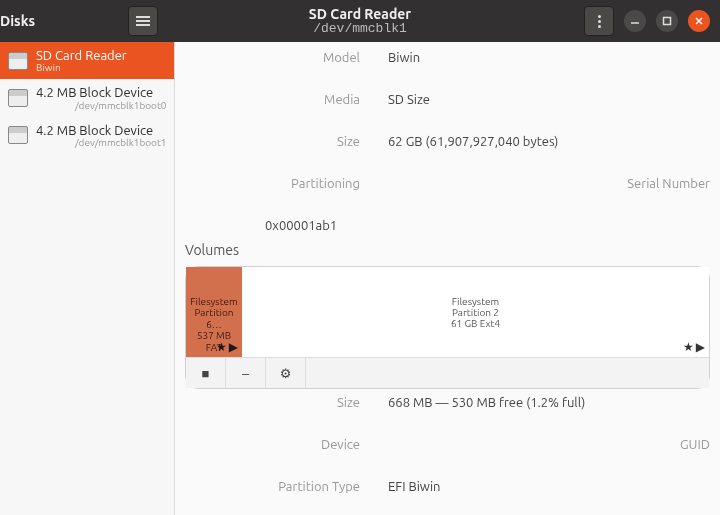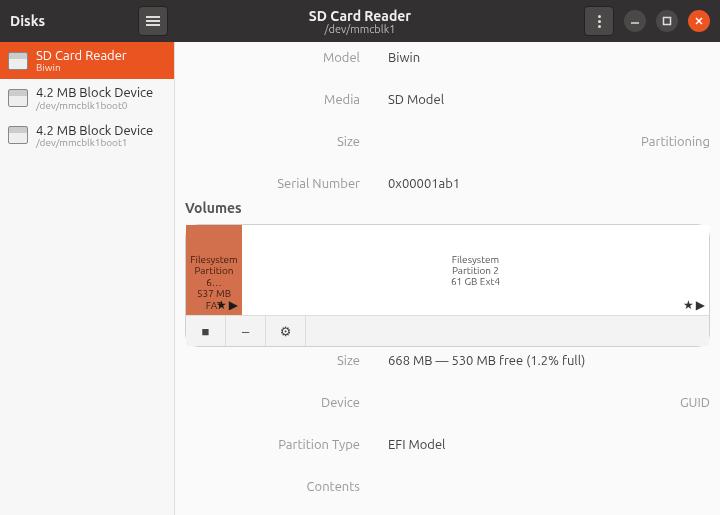--- a/index.html
+++ b/index.html
@@ -17,21 +17,20 @@
   background: #323030;
   color: #eaeaea;
   display: flex;
   align-items: center;
   position: relative;
 }
 .titlebar .left-group {
   display: flex;
   align-items: center;
   gap: 23px;
-  padding-left: 10px;
 }
 .titlebar .app-title {
   font-weight: bold;
   font-size: 14px;
   color: #f0f0f0;
 }
 .hamburger-btn {
   width: 30px; height: 30px;
   background: #4b4848;
   border: 1px solid #222;
@@ -44,21 +43,21 @@
   width: 14px; height: 10px;
   display: flex; flex-direction: column; justify-content: space-between;
 }
 .hamburger-icon div { height: 2px; background: #ddd; }
 .titlebar .center-title {
   position: absolute; left: 0; right: 0;
   text-align: center;
   pointer-events: none;
 }
 .titlebar .center-title .main { font-weight: bold; font-size: 14px; color: #f0f0f0; }
-.titlebar .center-title .sub { font-size: 11px; color: #bbb; margin-top: -1px;}
+.titlebar .center-title .sub { font-size: 13px; color: #bbb; margin-top: -1px; font-family: Liberation Mono, monospace;}
 .titlebar .right-group {
   margin-left: auto;
   display: flex; align-items: center; gap: 10px;
   padding-right: 10px;
 }
 .menu-dots {
   width: 30px; height: 30px;
   background: #4b4848;
   border: 1px solid #222;
   border-radius: 4px;
@@ -98,39 +97,39 @@
   background: linear-gradient(#ccc 0 40%, #eee 40% 100%);
   border: 1px solid #888;
   border-radius: 2px;
   flex-shrink: 0;
 }
 .sidebar-item.selected .disk-icon {
   background: linear-gradient(#ccc 0 40%, #eee 40% 100%);
 }
 .sidebar-text .line1 { font-size: 13px; line-height: 1.1; }
 .sidebar-text .line2 { font-size: 10px; opacity: 0.85; line-height:1.1;}
-.sidebar-item:not(.selected) .line2 { color: #888; }
+.sidebar-item:not(.selected) .line2 { color: #888; margin-left: 39px; }
 .content {
   flex: 1;
   padding: 8px 10px;
   overflow: auto;
 }
 .info-grid {
   display: grid;
   grid-template-columns: 95px 1fr;
   column-gap: 10px;
   row-gap: 4px;
   margin-bottom: 10px;
   margin-left: 80px;
   gap: 28px;
 }
 .info-grid .label { text-align: right; color: #999; font-size: 13px; }
 .info-grid .value { color: #444; font-size: 13px; }
 .section-heading {
-  font-weight: bold;
+  font-weight: normal;
   color: #555;
   margin: 8px 0;
   font-size: 14px;
 }
 .volumes-box {
   border: 1px solid #d0d0d0;
   border-radius: 13px;
   background: #fff;
   margin-bottom: 6px;
 }
@@ -245,22 +244,23 @@
         <div class="line2">/dev/mmcblk1boot1</div>
       </div>
     </div>
   </div>
 
   <div class="content">
     <div class="info-grid">
       <div class="label">Model</div>
       <div class="value">Biwin</div>
       <div class="label">Media</div>
-      <div class="value">SD Model</div>
+      <div class="value">SD Size</div>
       <div class="label">Size</div>
+      <div class="value">62 GB (61,907,927,040 bytes)</div>
       <div class="label">Partitioning</div>
       <div class="label">Serial Number</div>
       <div class="value">0x00001ab1</div>
     </div>
 
     <div class="section-heading">Volumes</div>
 
     <div class="volumes-box">
       <div class="vol-row">
         <div class="vol sel">
@@ -292,17 +292,17 @@
         <button><span>⚙</span></button>
       </div>
     </div>
 
     <div class="info-grid">
       <div class="label">Size</div>
       <div class="value">668 MB — 530 MB free (1.2% full)</div>
       <div class="label">Device</div>
       <div class="label">GUID</div>
       <div class="label">Partition Type</div>
-      <div class="value">EFI Model</div>
+      <div class="value">EFI Biwin</div>
       <div class="label">Contents</div>
     </div>
   </div>
 </div>
 
 </body></html>

